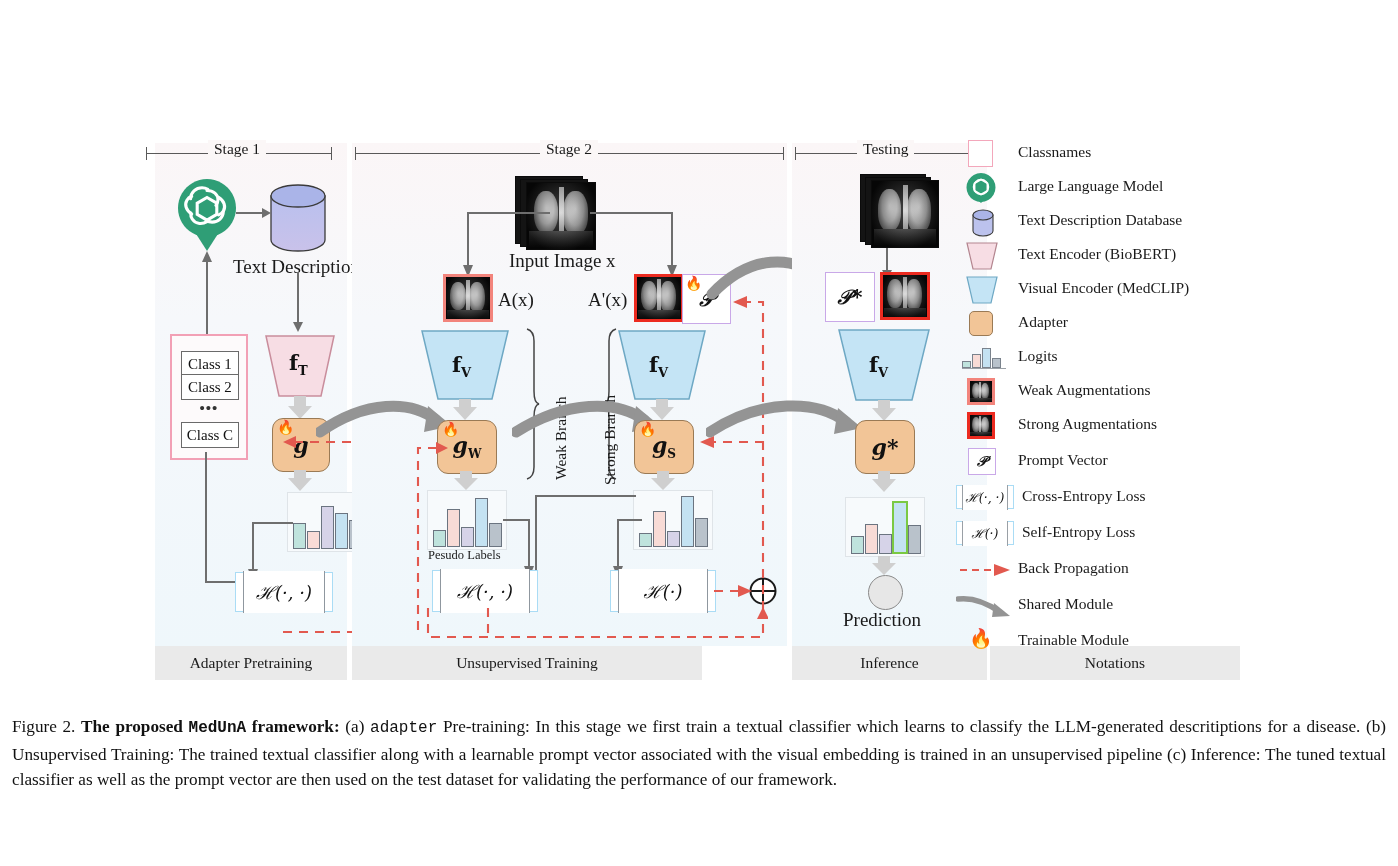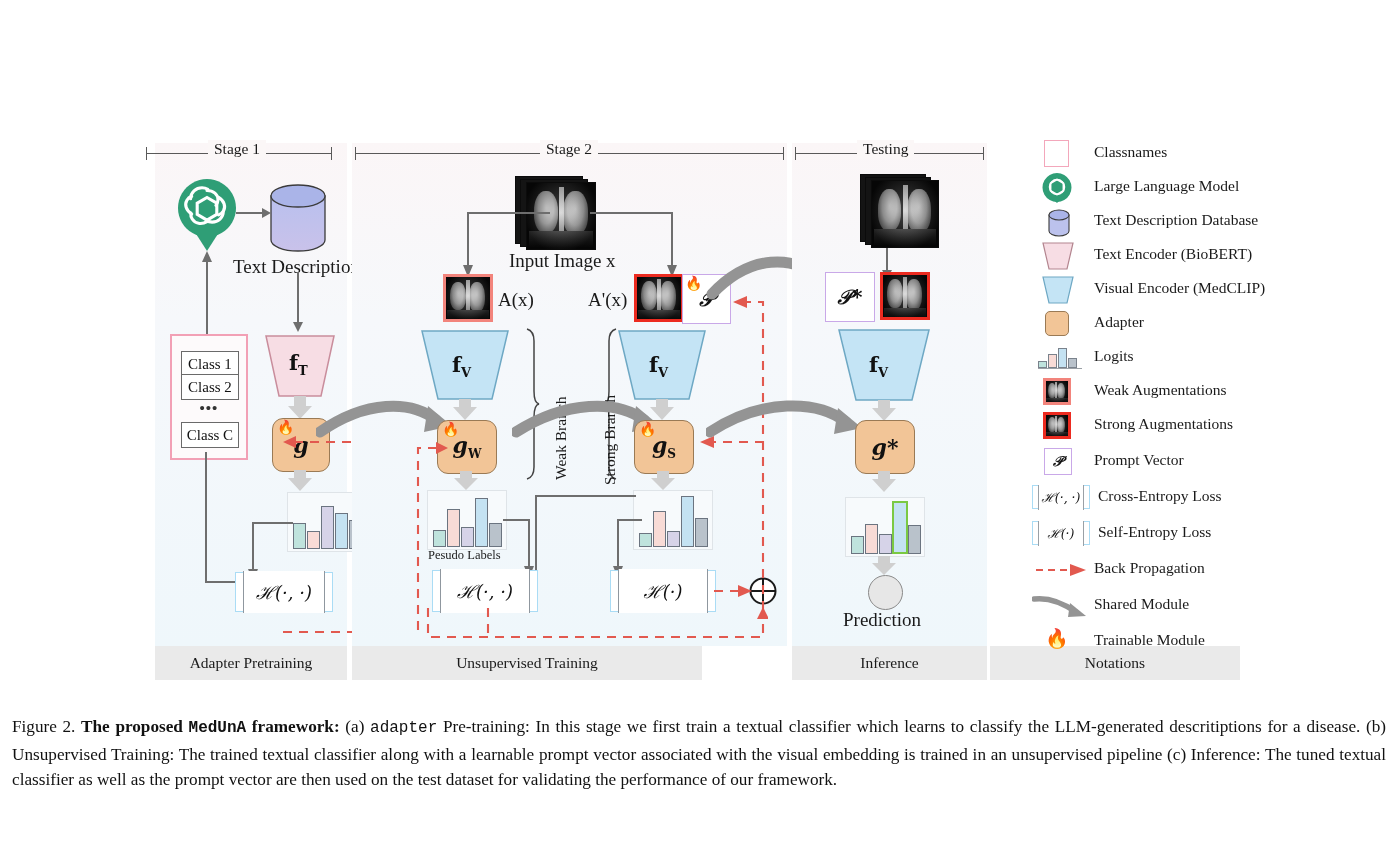--- a/index.html
+++ b/index.html
@@ -534,21 +534,21 @@
   </svg>
 
   <div class="pred-circle" style="left:868px;top:575px;width:33px;height:33px;"></div>
   <div class="cap-lbl" style="left:843px;top:609px;">Prediction</div>
 
   <div class="panel-body" style="left:990px;top:130px;width:250px;height:516px;background:#ffffff;"></div>
   <div class="panel-caption" style="left:990px;top:646px;width:250px;height:34px;">
      <span>Notations</span>
   </div>
 
-  <div class="legend" style="left:1032px;top:135px;width:244px;height:505px;text-align:right;">
+  <div class="legend" style="left:956px;top:135px;width:244px;height:505px;text-align:right;">
 
     <div class="legrow" style="left:0;top:0;height:34px;">
       <div class="legicon">
           <div class="sq-class"></div>
         </div>
       <div class="legtext">Classnames</div>
     </div>
 
     <div class="legrow" style="left:0;top:34px;height:34px;">
       <div class="legicon">

